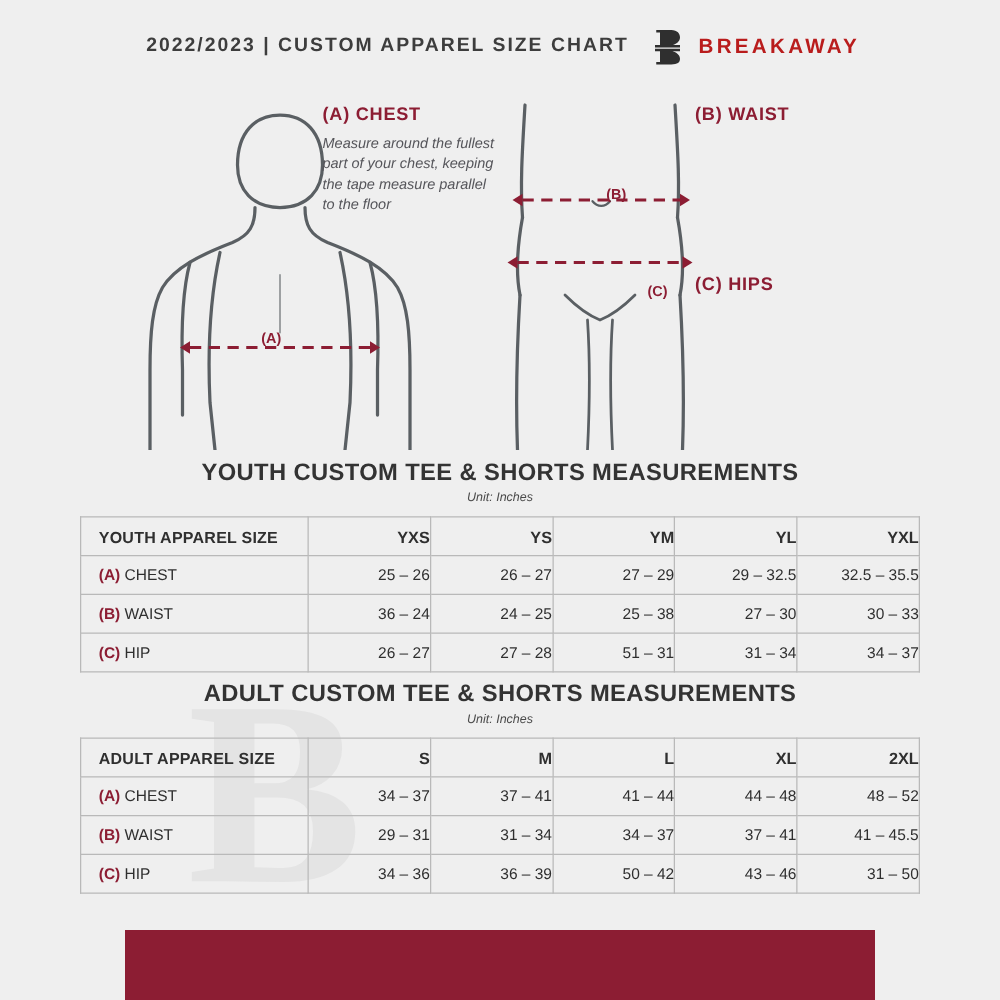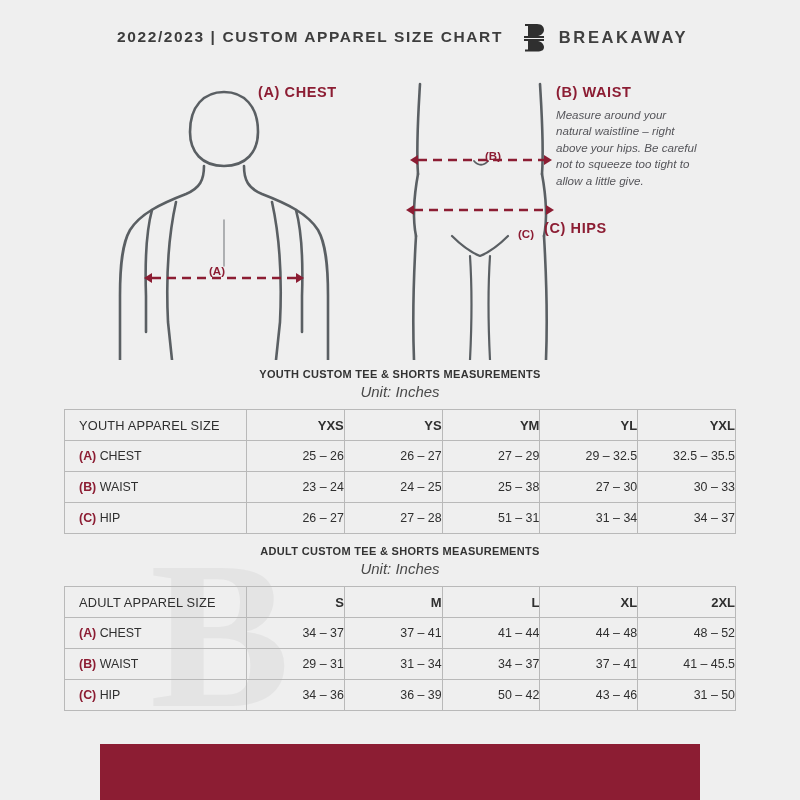--- a/index.html
+++ b/index.html
@@ -59,21 +59,21 @@
     gap: 12px;
   }
   .brand-mark {
     width: 26px; height: 30px;
     position: relative;
   }
   .brand-name {
     font-size: 16.5px;
     font-weight: bold;
     letter-spacing: 2.6px;
-    color: #404040;
+    color: #b91c1c;
   }
 
   
   .illus {
     position: absolute;
     left: 0; top: 70px;
     width: 800px; height: 290px;
   }
   .figure-svg { position: absolute; left: 0; top: 0; }
 
@@ -89,41 +89,41 @@
     margin-bottom: 7px;
   }
   .callout .c-body {
     font-size: 11.6px;
     font-style: italic;
     color: #55555a;
     line-height: 1.42;
   }
   .callout-chest { left: 258px; top: 14px; width: 140px; }
   .callout-waist { left: 556px; top: 14px; width: 146px; }
-  .callout-hips  { left: 544px; top: 150px; width: 146px; }
+  .callout-hips  { left: 556px; top: 150px; width: 146px; }
 
   .tag {
     position: absolute;
     font-size: 11.5px;
     font-weight: bold;
     color: #8c1d33;
   }
 
   
   .section { position: absolute; width: 800px; }
   .sec-title {
     text-align: center;
-    font-size: 11px;
+    font-size: 19px;
     font-weight: bold;
     color: #333;
     letter-spacing: .3px;
   }
   .sec-sub {
     text-align: center;
-    font-size: 15px;
+    font-size: 10px;
     font-style: italic;
     color: #4a4a4a;
     margin-top: 3px;
     margin-bottom: 9px;
   }
   table.size {
     border-collapse: collapse;
     width: 672px;
     margin: 0 auto;
     table-layout: fixed;
@@ -140,21 +140,21 @@
     text-align: left;
     padding-left: 14px;
     font-weight: normal;
     width: 182px;
   }
   table.size th {
     font-weight: bold;
     font-size: 13px;
   }
   table.size th.lbl {
-    font-weight: normal;
+    font-weight: bold;
     font-size: 12.8px;
     letter-spacing: .2px;
   }
   td.lbl b, th.lbl b { color: #8c1d33; font-weight: bold; }
   td.lbl span.nm { font-weight: normal; color: #2f2f2f; }
 
   
   .footer-bar {
     position: absolute;
     left: 100px; bottom: 0px;
@@ -241,24 +241,24 @@
         <polygon points="546,135 554,140 546,145"></polygon>
       </g>
     </svg>
 
     <div class="tag" style="left:209px; top:195px;">(A)</div>
     <div class="tag" style="left:485px; top:80px;">(B)</div>
     <div class="tag" style="left:518px; top:158px;">(C)</div>
 
     <div class="callout callout-chest">
       <div class="c-title">(A) CHEST</div>
+      <div class="c-body">Measure around the fullest part of your chest, keeping the tape measure parallel to the floor</div>
     </div>
     <div class="callout callout-waist">
       <div class="c-title">(B) WAIST</div>
-      <div class="c-body">Measure around your natural waistline – right above your hips. Be careful not to squeeze too tight to allow a little give.</div>
     </div>
     <div class="callout callout-hips">
       <div class="c-title">(C) HIPS</div>
     </div>
   </div>
 
   <div class="section" style="left:0; top:368px;">
     <div class="sec-title">YOUTH CUSTOM TEE &amp; SHORTS MEASUREMENTS</div>
     <div class="sec-sub">Unit: Inches</div>
     <table class="size">
@@ -282,21 +282,21 @@
           <td>26 – 27</td>
           <td>27 – 29</td>
           <td>29 – 32.5</td>
           <td>32.5 – 35.5</td>
         </tr>
         <tr>
           <td class="lbl">
             <b>(B)</b>
             <span class="nm">WAIST</span>
           </td>
-          <td>23 – 24</td>
+          <td>36 – 24</td>
           <td>24 – 25</td>
           <td>25 – 38</td>
           <td>27 – 30</td>
           <td>30 – 33</td>
         </tr>
         <tr>
           <td class="lbl">
             <b>(C)</b>
             <span class="nm">HIP</span>
           </td>

